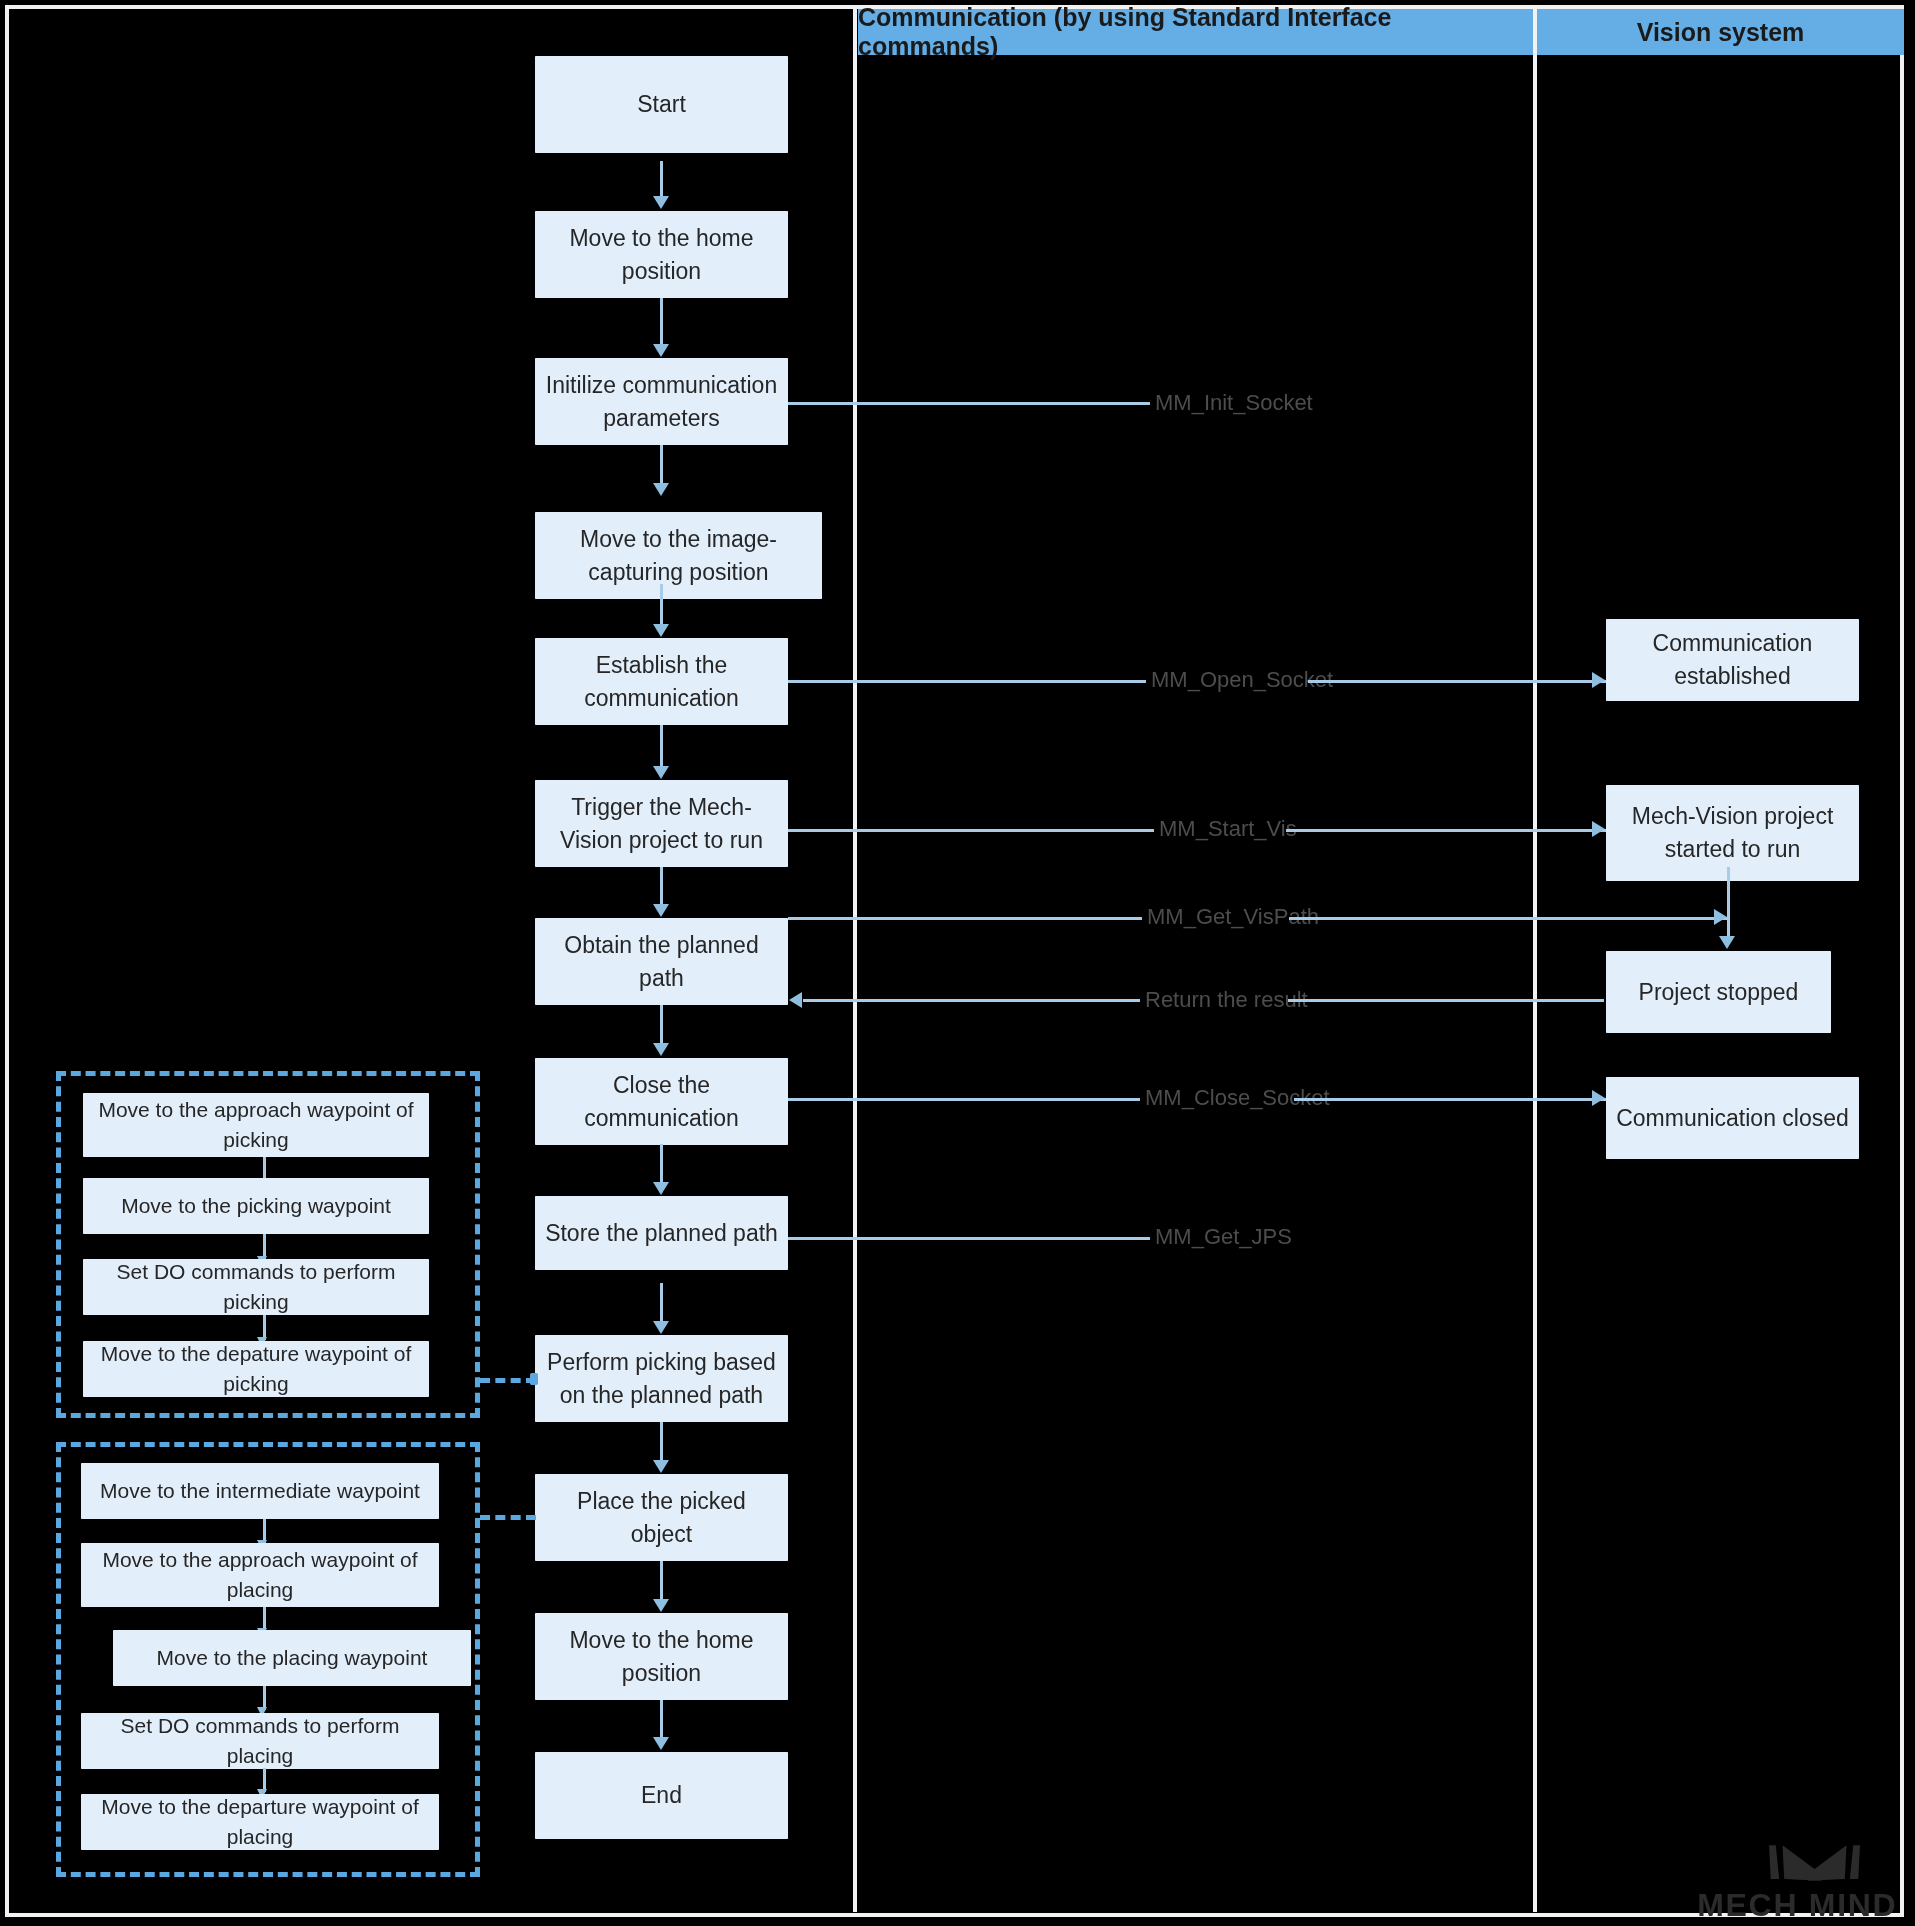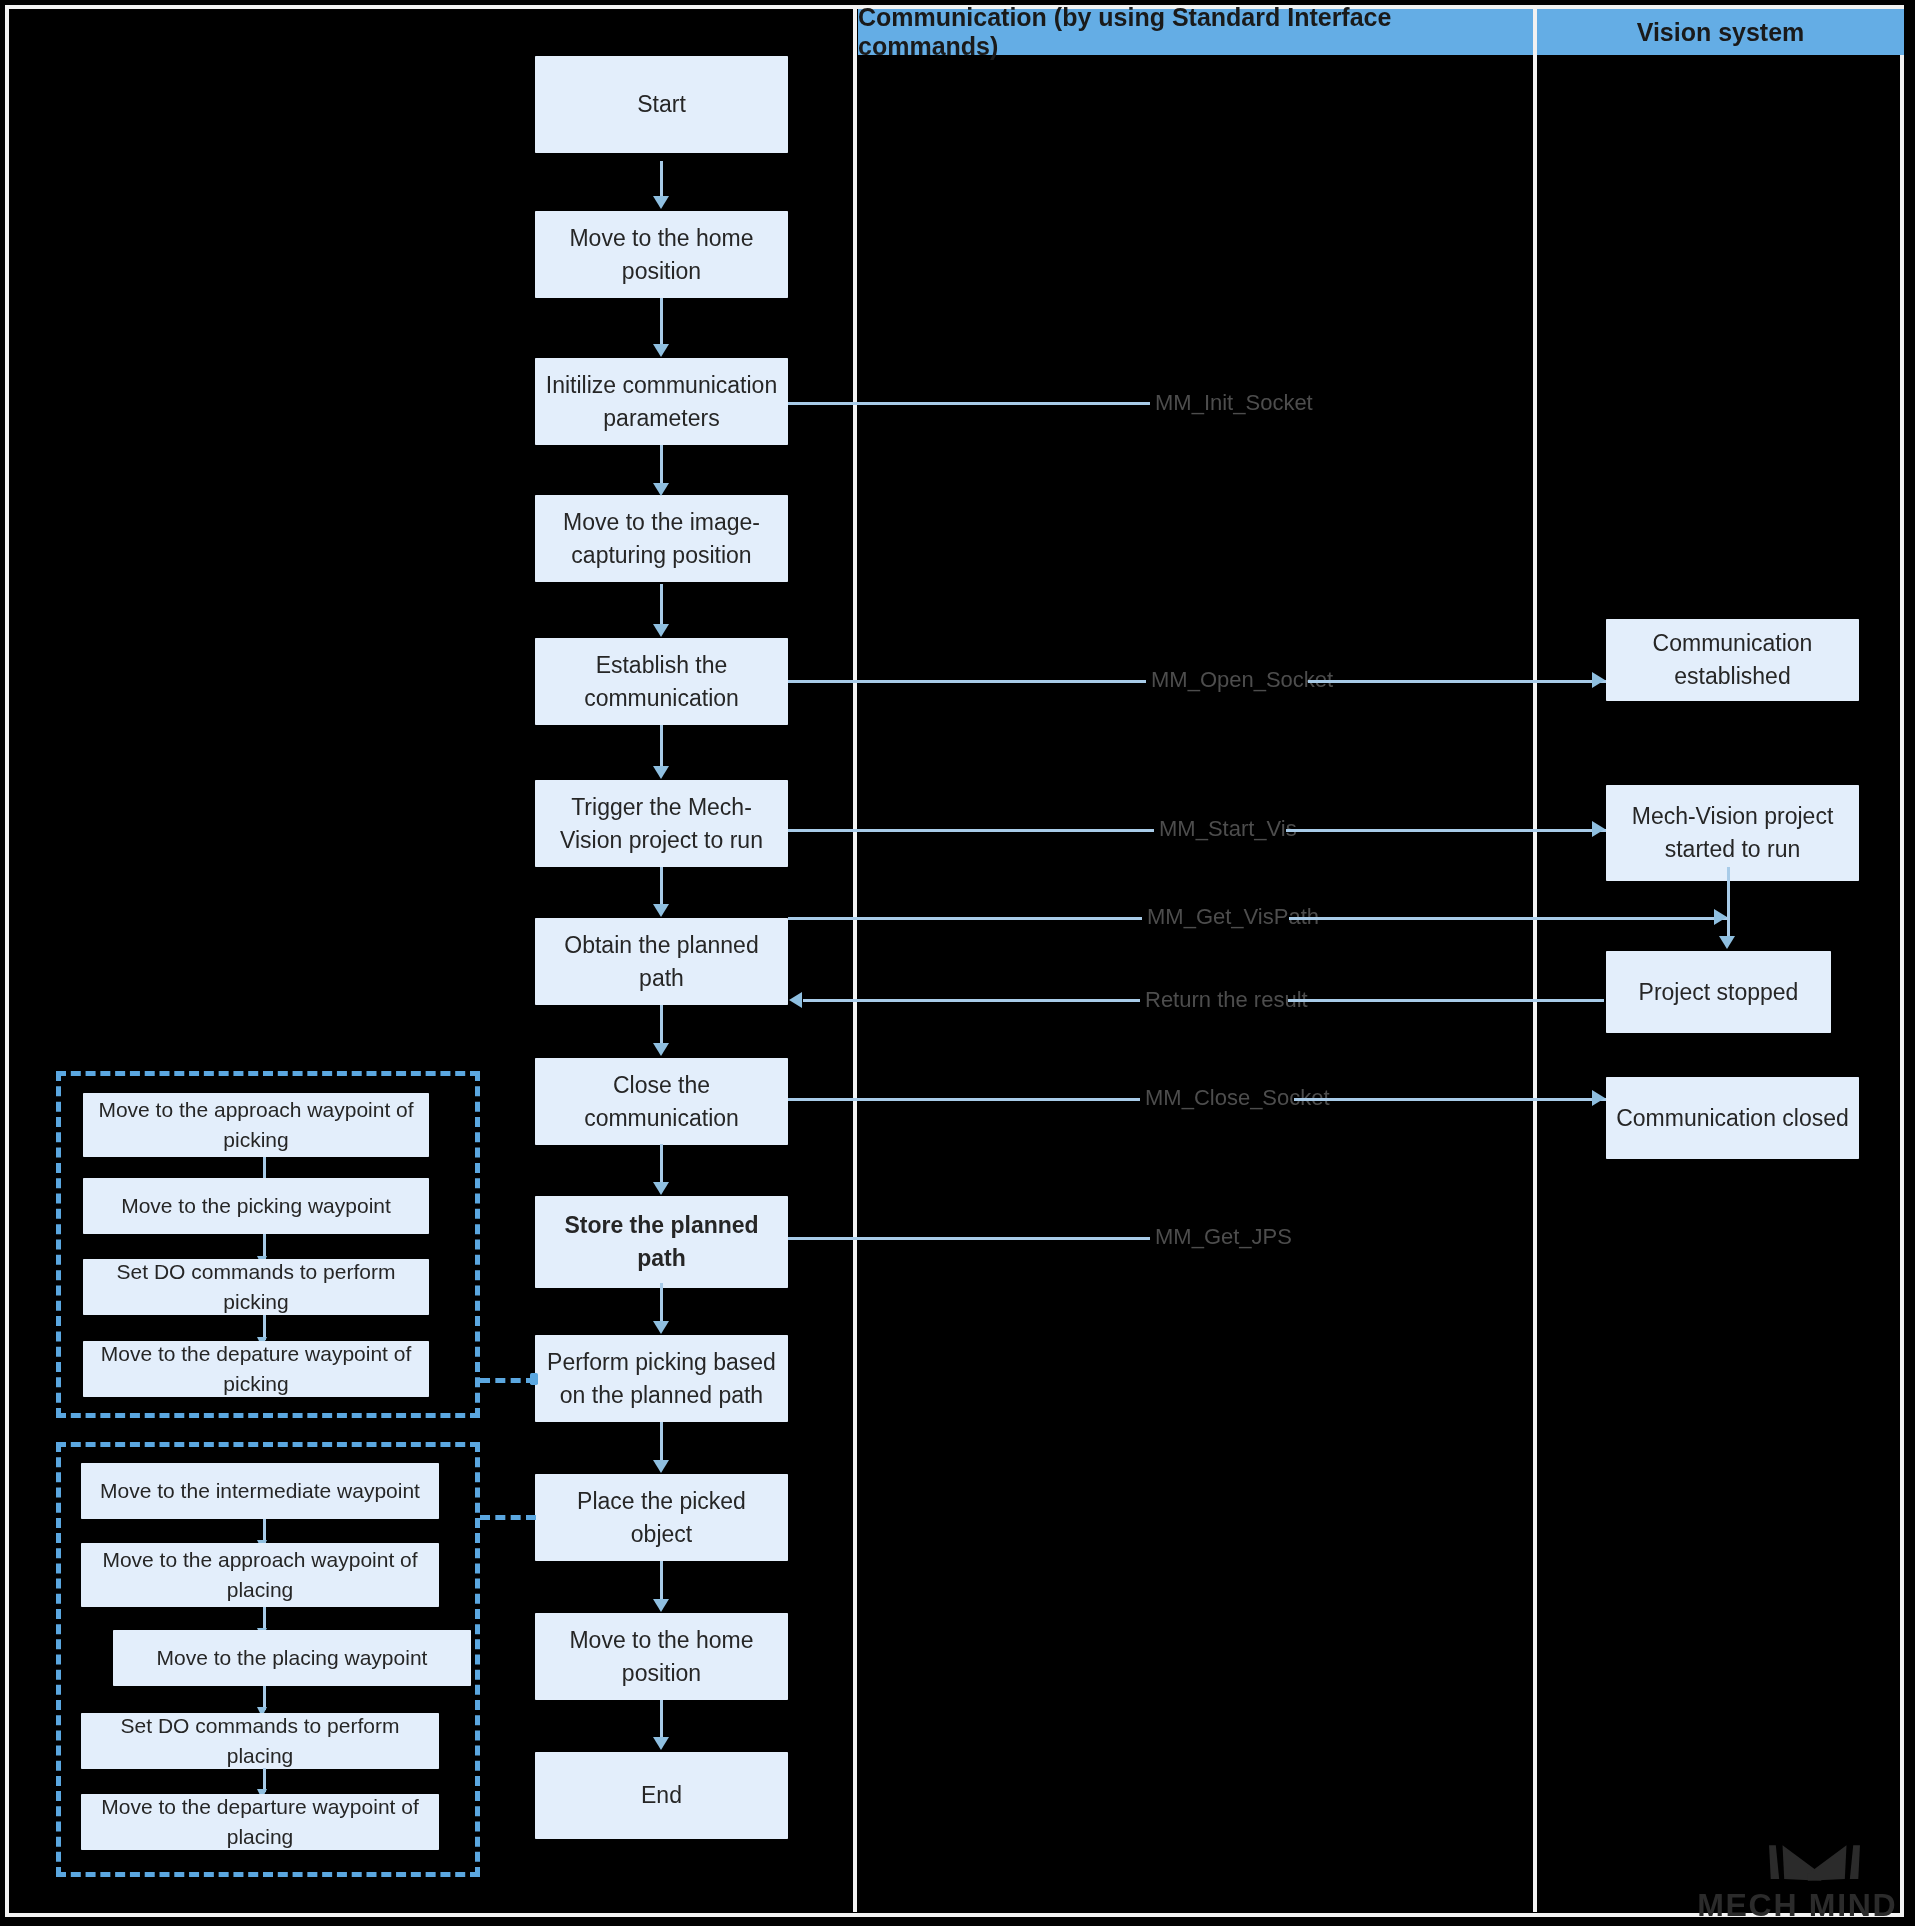--- a/index.html
+++ b/index.html
@@ -104,41 +104,41 @@
   </div>
 
   <div class="node" style="left:535px;height:87px;width:253px;top:211px;">
     <span>Move to the home position</span>
   </div>
 
   <div class="node" style="left:535px;height:87px;width:253px;top:358px;">
     <span>Initilize communication parameters</span>
   </div>
 
-  <div class="node" style="left:535px;height:87px;width:253px;top:495px;justify-content:flex-end;">
+  <div class="node" style="left:535px;height:87px;width:287px;top:512px;justify-content:flex-end;">
     <span>Move to the image-capturing position</span>
   </div>
 
   <div class="node" style="left:535px;height:87px;width:253px;top:638px;">
     <span>Establish the communication</span>
   </div>
 
   <div class="node" style="left:535px;height:87px;width:253px;top:780px;">
     <span>Trigger the Mech-Vision project to run</span>
   </div>
 
   <div class="node" style="left:535px;height:87px;width:253px;top:918px;">
     <span>Obtain the planned path</span>
   </div>
 
   <div class="node" style="left:535px;height:87px;width:253px;top:1058px;">
     <span>Close the communication</span>
   </div>
 
-  <div class="node" style="left:535px;height:92px;width:253px;top:1196px;font-weight:bold;">
+  <div class="node" style="left:535px;height:74px;width:253px;top:1196px;">
     <span>Store the planned path</span>
   </div>
 
   <div class="node" style="left:535px;height:87px;width:253px;top:1335px;">
     <span>Perform picking based on the planned path</span>
   </div>
 
   <div class="node" style="left:535px;height:87px;width:253px;top:1474px;">
     <span>Place the picked object</span>
   </div>

